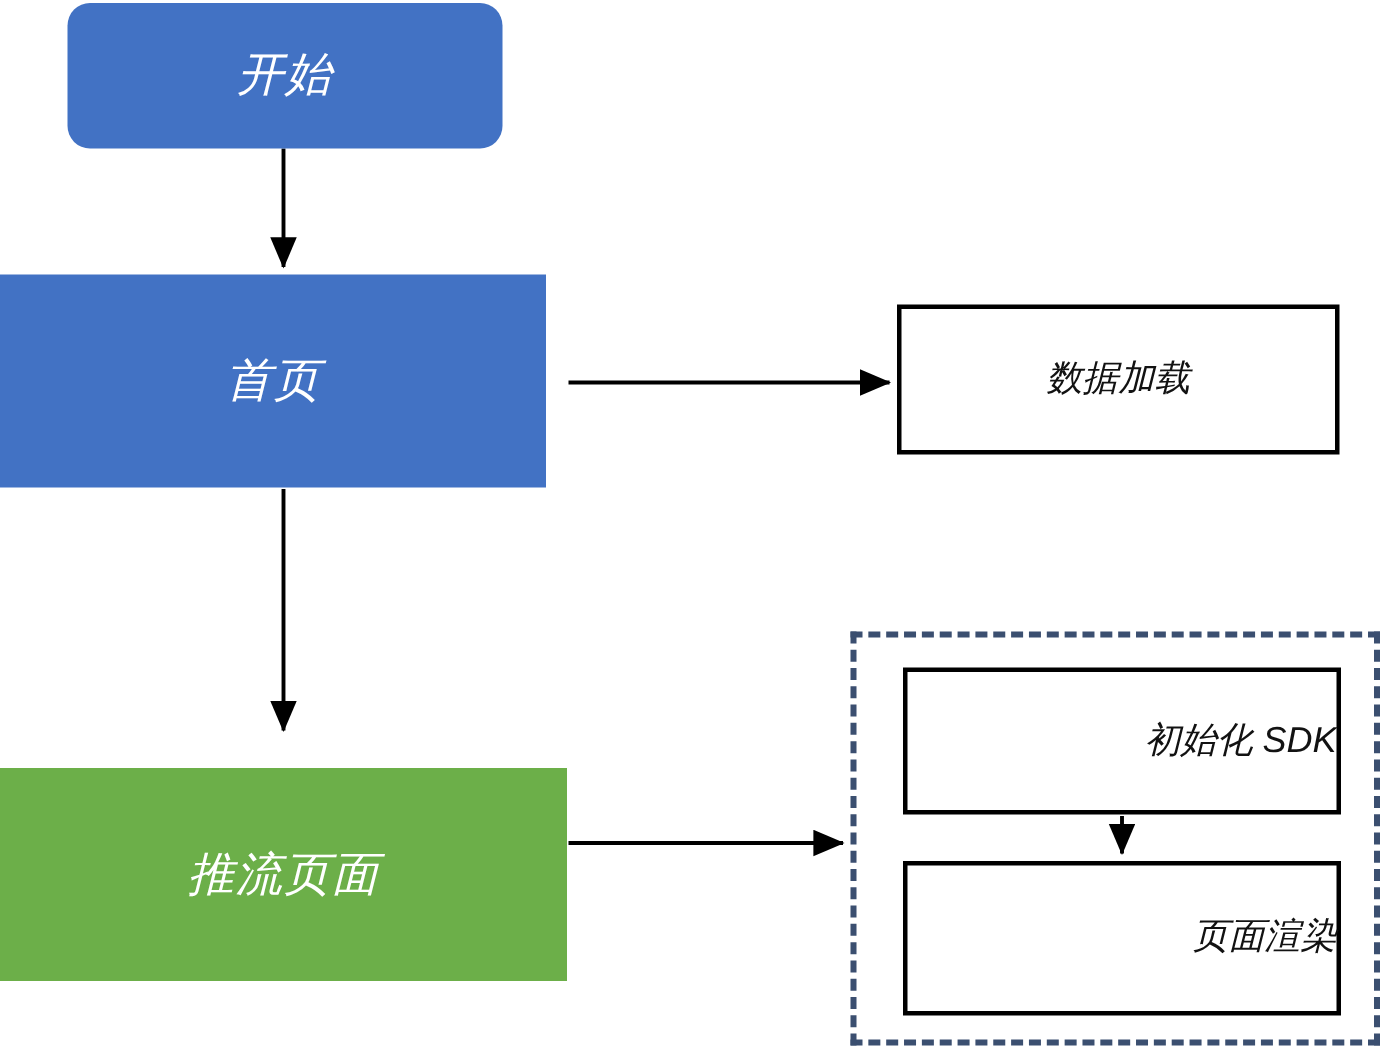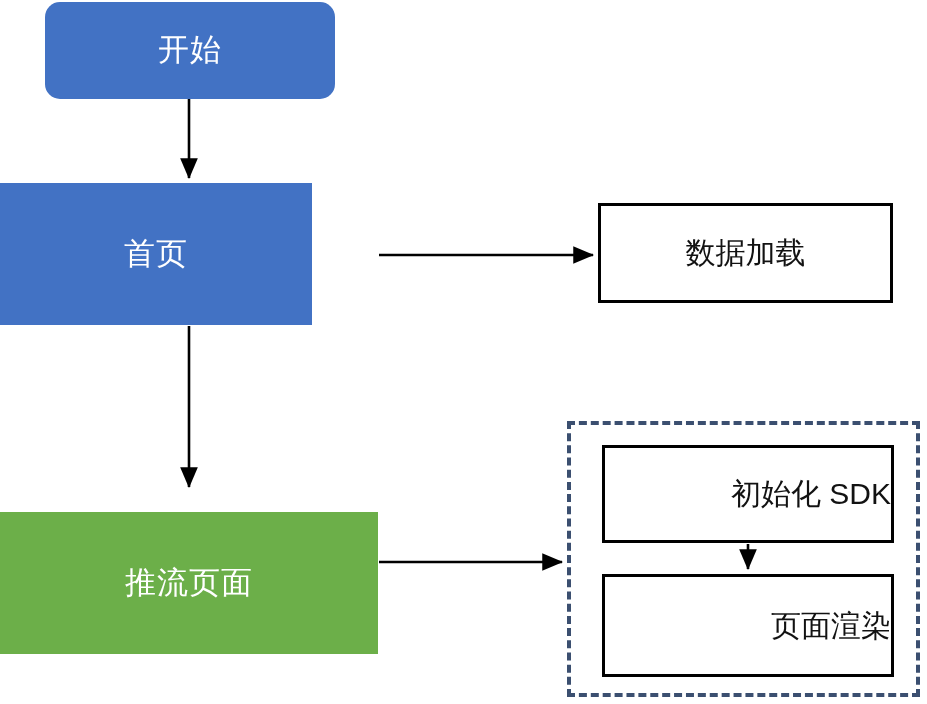--- a/index.html
+++ b/index.html
@@ -9,60 +9,61 @@
   }
   body {
     font-family: "Liberation Sans", "DejaVu Sans", sans-serif;
   }
   #canvas {
     position: relative;
     width: 927px;
     height: 704px;
     background: #ffffff;
     overflow: hidden;
+    font-style: italic;
   }
   .node {
     position: absolute;
     box-sizing: border-box;
     display: flex;
     flex-direction: column;
     align-items: center;
     justify-content: center;
     text-align: center;
     line-height: 1.18;
   }
   .node-filled {
     color: #ffffff;
     font-size: 31px;
     letter-spacing: 1px;
   }
   .node-outline {
     background: #ffffff;
     border: 3px solid #000000;
     color: #121212;
-    font-size: 30px;
+    font-size: 24px;
   }
   .node-line {
     display: block;
     white-space: nowrap;
   }
 
   
   #node-start {
     left: 45px;
     top: 2px;
     width: 290px;
     height: 97px;
     background: #4272C4;
     border-radius: 15px;
   }
   #node-home {
     left: 0px;
     top: 183px;
-    width: 312px;
+    width: 364px;
     height: 142px;
     background: #4272C4;
   }
   #node-push {
     left: 0px;
     top: 492px;
     width: 378px;
     height: 142px;
     background: #6CAF49;
     margin-top: 20px;

